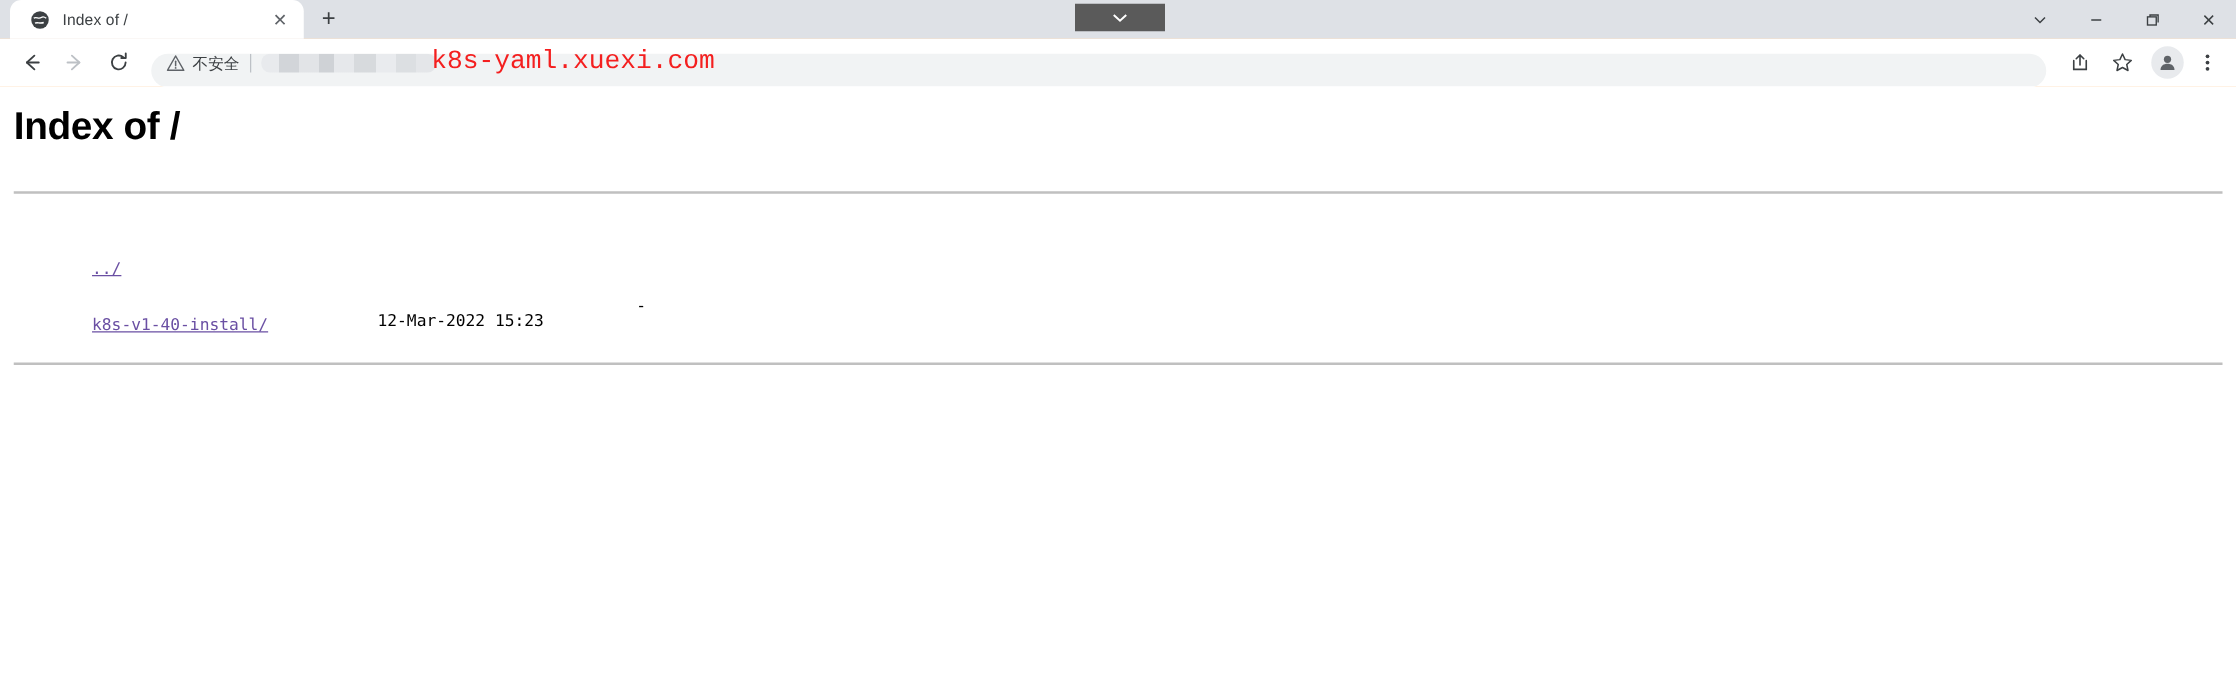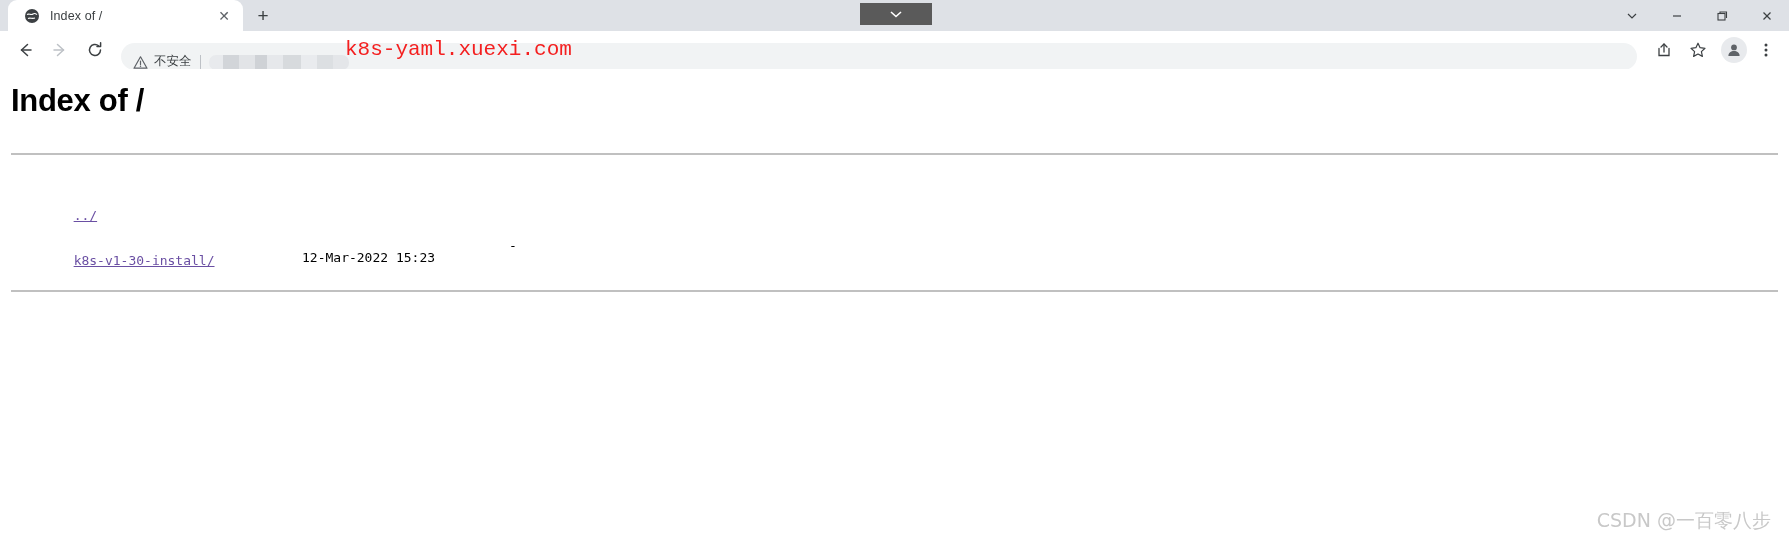--- a/index.html
+++ b/index.html
@@ -138,21 +138,21 @@
     color: #3c4043;
   }
   .nav-btn.disabled { color: #bdc1c6; }
 
   .omnibox {
     flex: 1 1 auto;
     height: 27px;
     background: #f1f3f4;
     border-radius: 14px;
     display: flex;
-    align-items: flex-end;
+    align-items: flex-start;
     padding: 0 12px;
     margin-left: 6px;
     margin-right: 8px;
     position: relative;
     overflow: hidden;
     margin-top: 12px;
   }
 
   .warn-icon {
     width: 15px;
@@ -421,24 +421,23 @@
 
     <h1 class="page-heading">Index of /</h1>
 
     <hr class="hr hr-top">
 
     <div class="listing">
       <span class="row">
         <a href="#">../</a>
       </span>
       <span class="row">
-        <a href="#">k8s-v1-30-install/</a>
+        <a href="#">k8s-v1-40-install/</a>
         <span class="col-date">12-Mar-2022 15:23</span>
         <span class="col-size">-</span>
       </span>
     </div>
 
     <hr class="hr hr-bottom">
 
-    <div class="watermark">CSDN @一百零八步</div>
   </div>
 
 </div>
 
 </body></html>

